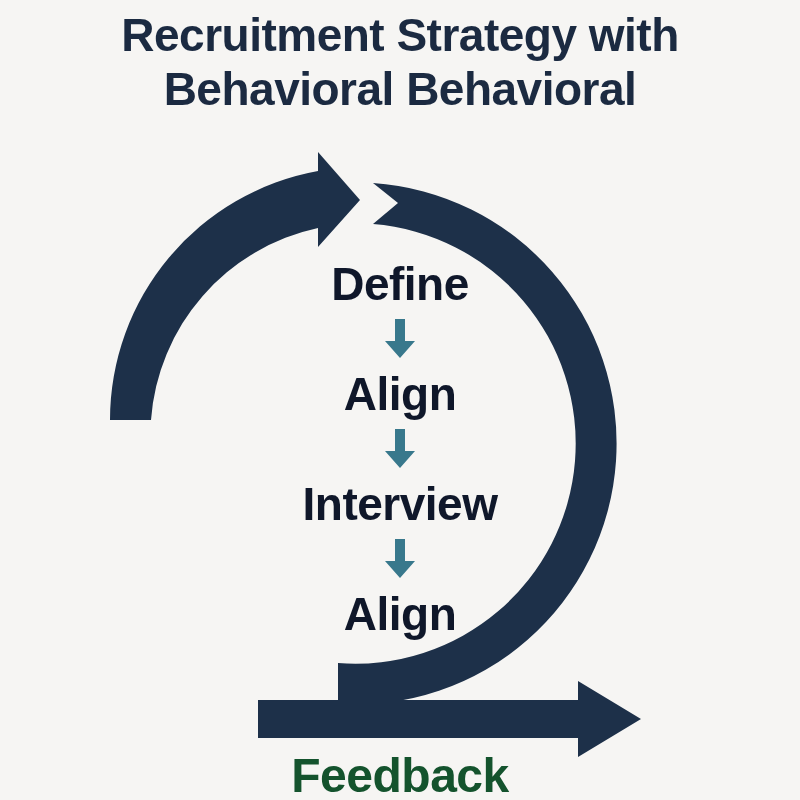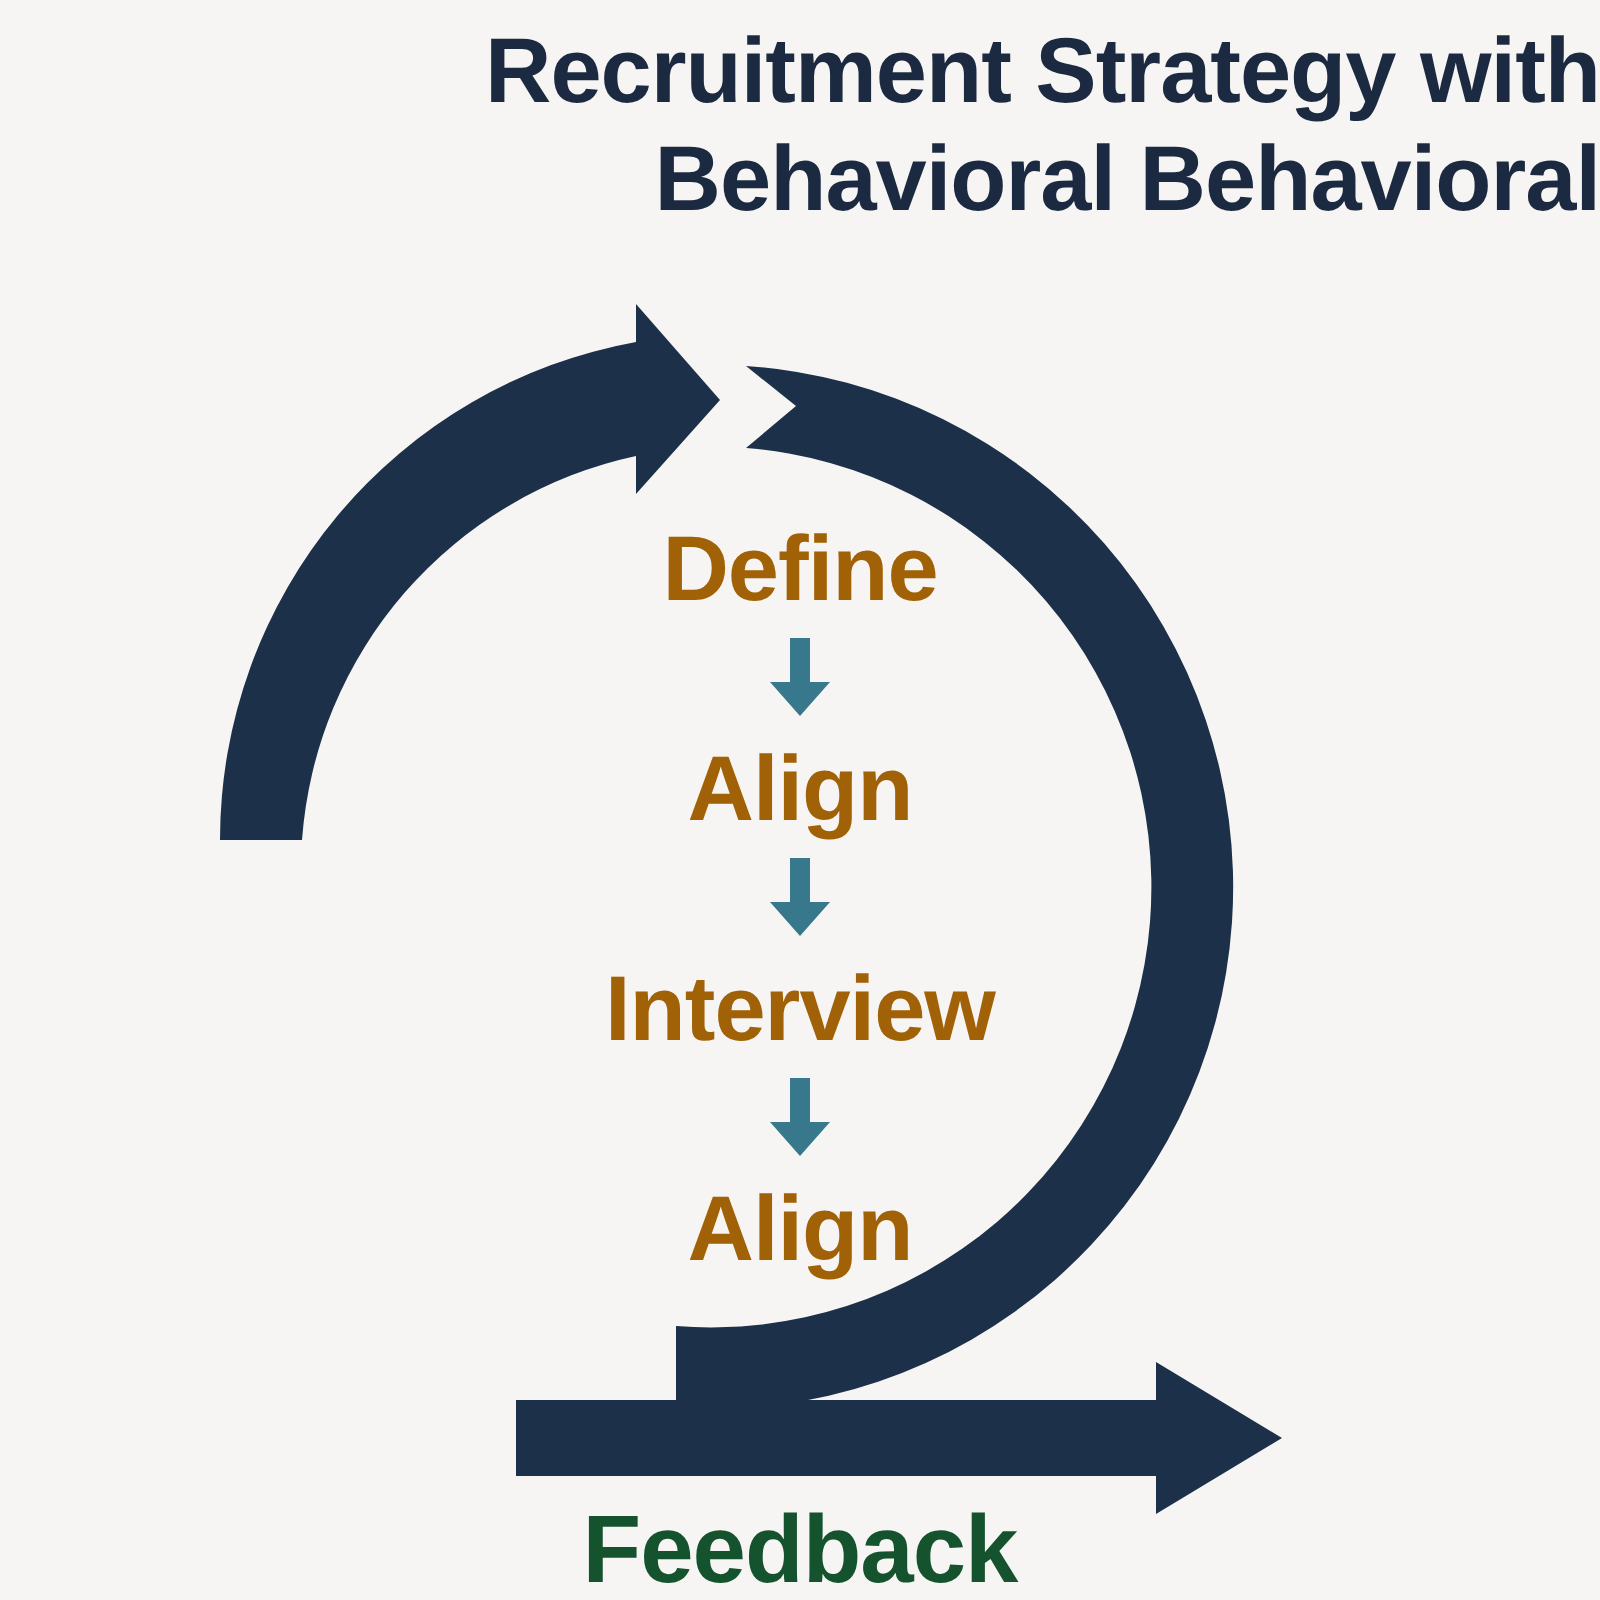--- a/index.html
+++ b/index.html
@@ -18,21 +18,21 @@
     position: relative;
     width: 800px;
     height: 800px;
     background: #f6f5f3;
   }
   #title {
     position: absolute;
     top: 8px;
     left: 0;
     width: 800px;
-    text-align: right;
+    text-align: center;
     color: #1b2a41;
     font-size: 46px;
     font-weight: bold;
     line-height: 1.18;
     letter-spacing: -0.5px;
   }
   #title .line {
     display: block;
     white-space: nowrap;
   }
@@ -44,21 +44,21 @@
     height: 800px;
   }
   #steps {
     position: absolute;
     left: 260px;
     top: 258px;
     width: 280px;
     text-align: center;
   }
   .step-label {
-    color: #a16207;
+    color: #0f172a;
     font-size: 46px;
     font-weight: bold;
     line-height: 1.0;
     letter-spacing: -0.5px;
     height: 52px;
     display: flex;
     align-items: center;
     justify-content: center;
   }
   .step-arrow {

